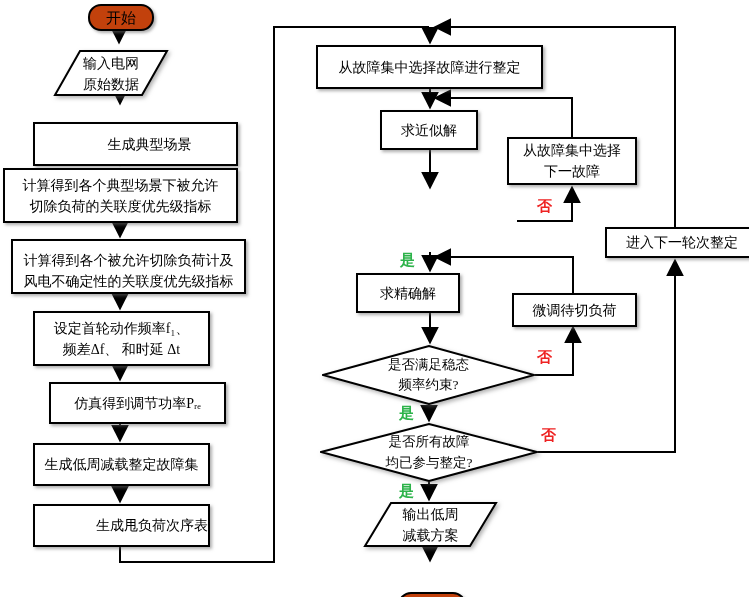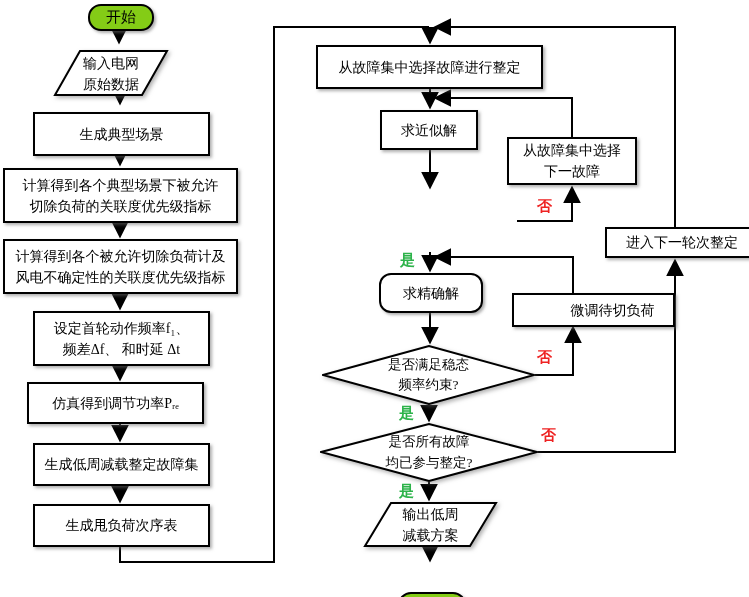--- a/index.html
+++ b/index.html
@@ -7,22 +7,22 @@
     position:relative;width:749px;height:597px;background:#ffffff;overflow:hidden;
     font-family:"Liberation Serif","DejaVu Serif",serif;color:#000;
   }
   .wires{position:absolute;left:0;top:0;z-index:0;}
   .wires polyline{fill:none;stroke:#000;stroke-width:2;}
   .node{
     position:absolute;z-index:1;display:flex;align-items:center;justify-content:center;
     text-align:center;font-size:14px;line-height:1.5;
   }
   .node.rect{background:#fff;border:2px solid #000;box-shadow:2px 2px 3px rgba(110,110,110,.55);}
-  .node.stadium{background:#84cc16;border:2px solid #000;border-radius:13px;
-    box-shadow:2px 2px 3px rgba(110,110,110,.55);font-size:15px;}
+  .node.stadium{background:#c2410c;border:2px solid #000;border-radius:13px;
+    box-shadow:2px 2px 3px rgba(110,110,110,.55);font-size:15px;align-items:flex-end;}
   .node.shape{background:transparent;border:none;}
   .node.shape > svg{position:absolute;left:0;top:0;filter:drop-shadow(2px 2px 2px rgba(110,110,110,.55));}
   .node.shape polygon{fill:#fff;stroke:#000;stroke-width:2;}
   .node span{position:relative;z-index:2;white-space:pre-line;display:block;}
   .lbl{position:absolute;z-index:2;font-size:15px;font-weight:bold;line-height:1;}
 </style>
 </head>
 <body>
 
 <div class="stage">
@@ -63,70 +63,70 @@
   </div>
 
   <div class="node shape" style="left:53px;top:44px;width:116px;height:47px;margin-top:6px;">
     <svg width="116" height="47" viewBox="0 0 116 47">
       <polygon points="27,1 114,1 89,45 2,45"></polygon>
     </svg>
     <span>输入电网
 原始数据</span>
   </div>
 
-  <div class="node rect" style="left:33px;top:112px;width:173px;height:40px;">
+  <div class="node rect" style="left:33px;top:122px;width:173px;height:40px;padding-left:28px;">
     <span>生成典型场景</span>
   </div>
 
   <div class="node rect" style="left:3px;top:168px;width:231px;height:51px;">
     <span>计算得到各个典型场景下被允许
 切除负荷的关联度优先级指标</span>
   </div>
 
-  <div class="node rect" style="left:3px;top:239px;width:231px;height:51px;">
+  <div class="node rect" style="left:11px;top:239px;width:231px;height:51px;align-items:flex-end;">
     <span>计算得到各个被允许切除负荷计及
 风电不确定性的关联度优先级指标</span>
   </div>
 
   <div class="node rect" style="left:33px;top:311px;width:173px;height:51px;">
     <span>设定首轮动作频率f₁、
 频差Δf、 和时延 Δt</span>
   </div>
 
-  <div class="node rect" style="left:27px;top:382px;width:173px;height:38px;align-items:center;">
+  <div class="node rect" style="left:49px;top:382px;width:173px;height:38px;align-items:center;">
     <span>仿真得到调节功率Pᵣₑ</span>
   </div>
 
   <div class="node rect" style="left:33px;top:443px;width:173px;height:39px;">
     <span>生成低周减载整定故障集</span>
   </div>
 
-  <div class="node rect" style="left:33px;top:504px;width:173px;height:39px;">
+  <div class="node rect" style="left:33px;top:504px;width:173px;height:39px;justify-content:flex-end;">
     <span>生成甩负荷次序表</span>
   </div>
 
   <div class="node rect" style="left:316px;top:45px;width:223px;height:40px;">
     <span>从故障集中选择故障进行整定</span>
   </div>
 
   <div class="node rect" style="left:380px;top:110px;width:94px;height:36px;">
     <span>求近似解</span>
   </div>
 
   <div class="node rect" style="left:507px;top:137px;width:126px;height:44px;">
     <span>从故障集中选择
 下一故障</span>
   </div>
 
 
-  <div class="node rect" style="left:379px;top:273px;width:100px;height:36px;border-radius:12px;">
+  <div class="node rect" style="left:356px;top:273px;width:100px;height:36px;">
     <span>求精确解</span>
   </div>
 
-  <div class="node rect" style="left:512px;top:293px;width:121px;height:30px;padding-left:38px;">
+  <div class="node rect" style="left:512px;top:293px;width:121px;height:30px;">
     <span>微调待切负荷</span>
   </div>
 
   <div class="node shape" style="left:322px;top:345px;width:213px;height:60px;font-size:13.5px;">
     <svg width="213" height="60" viewBox="0 0 213 60">
       <polygon points="1,30 107,1 212,30 107,59"></polygon>
     </svg>
     <span>是否满足稳态
 频率约束?</span>
   </div>

